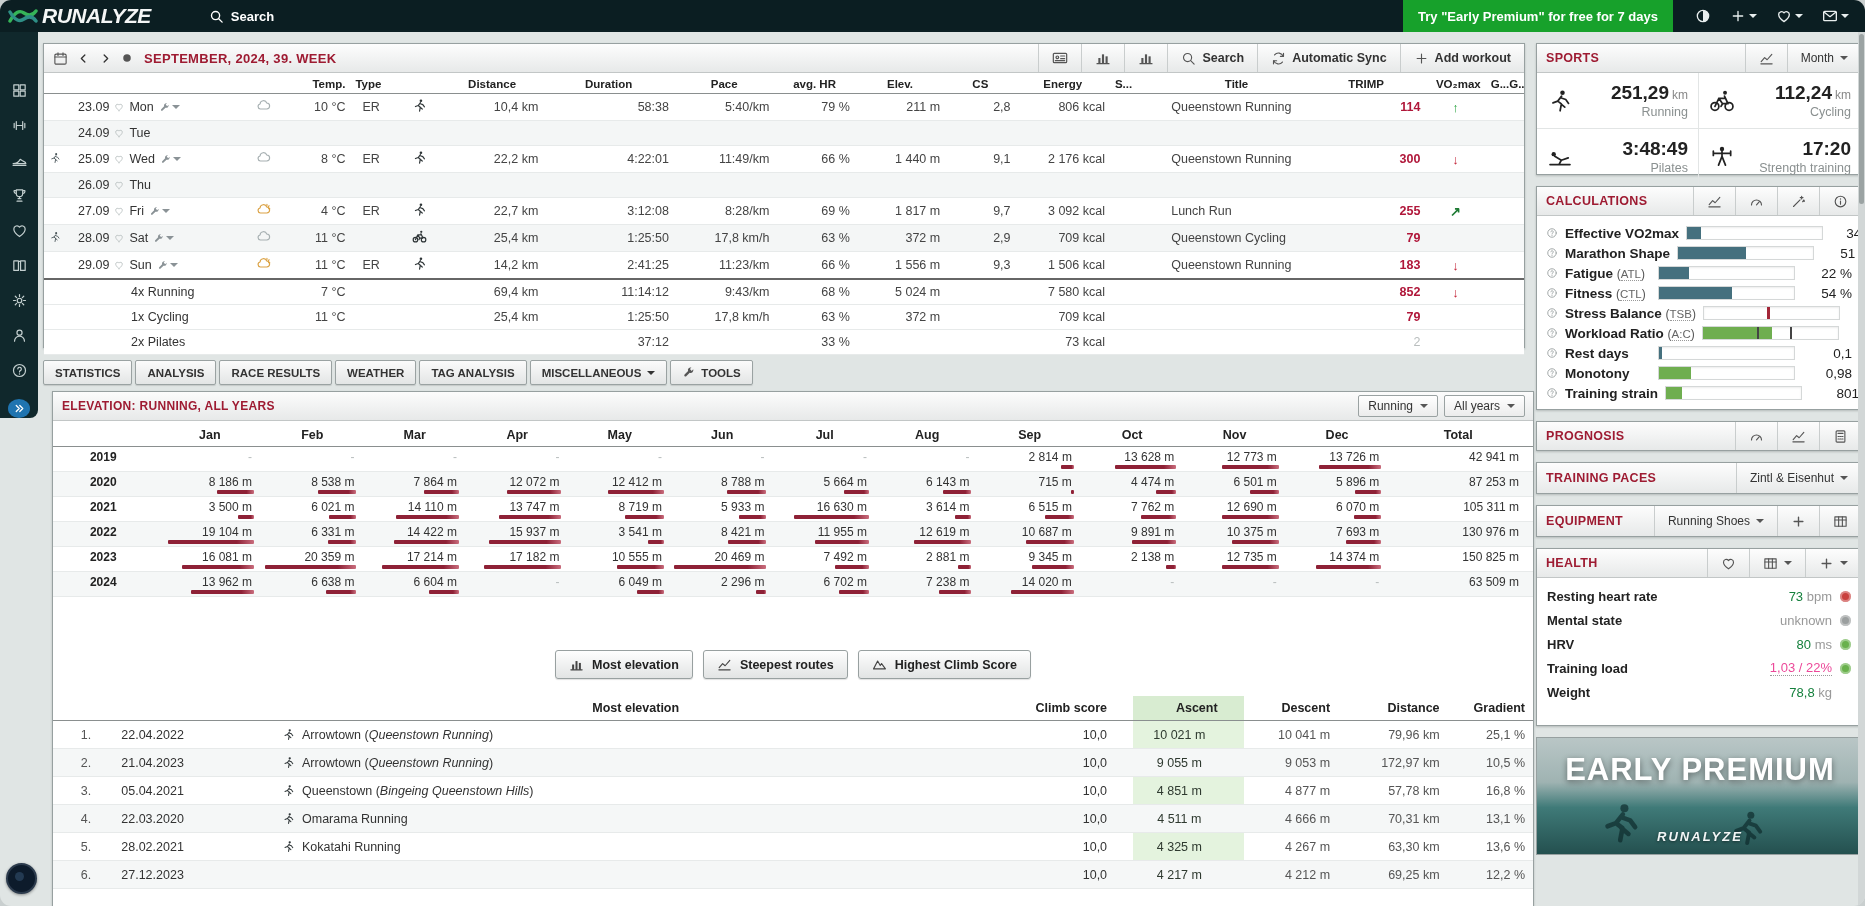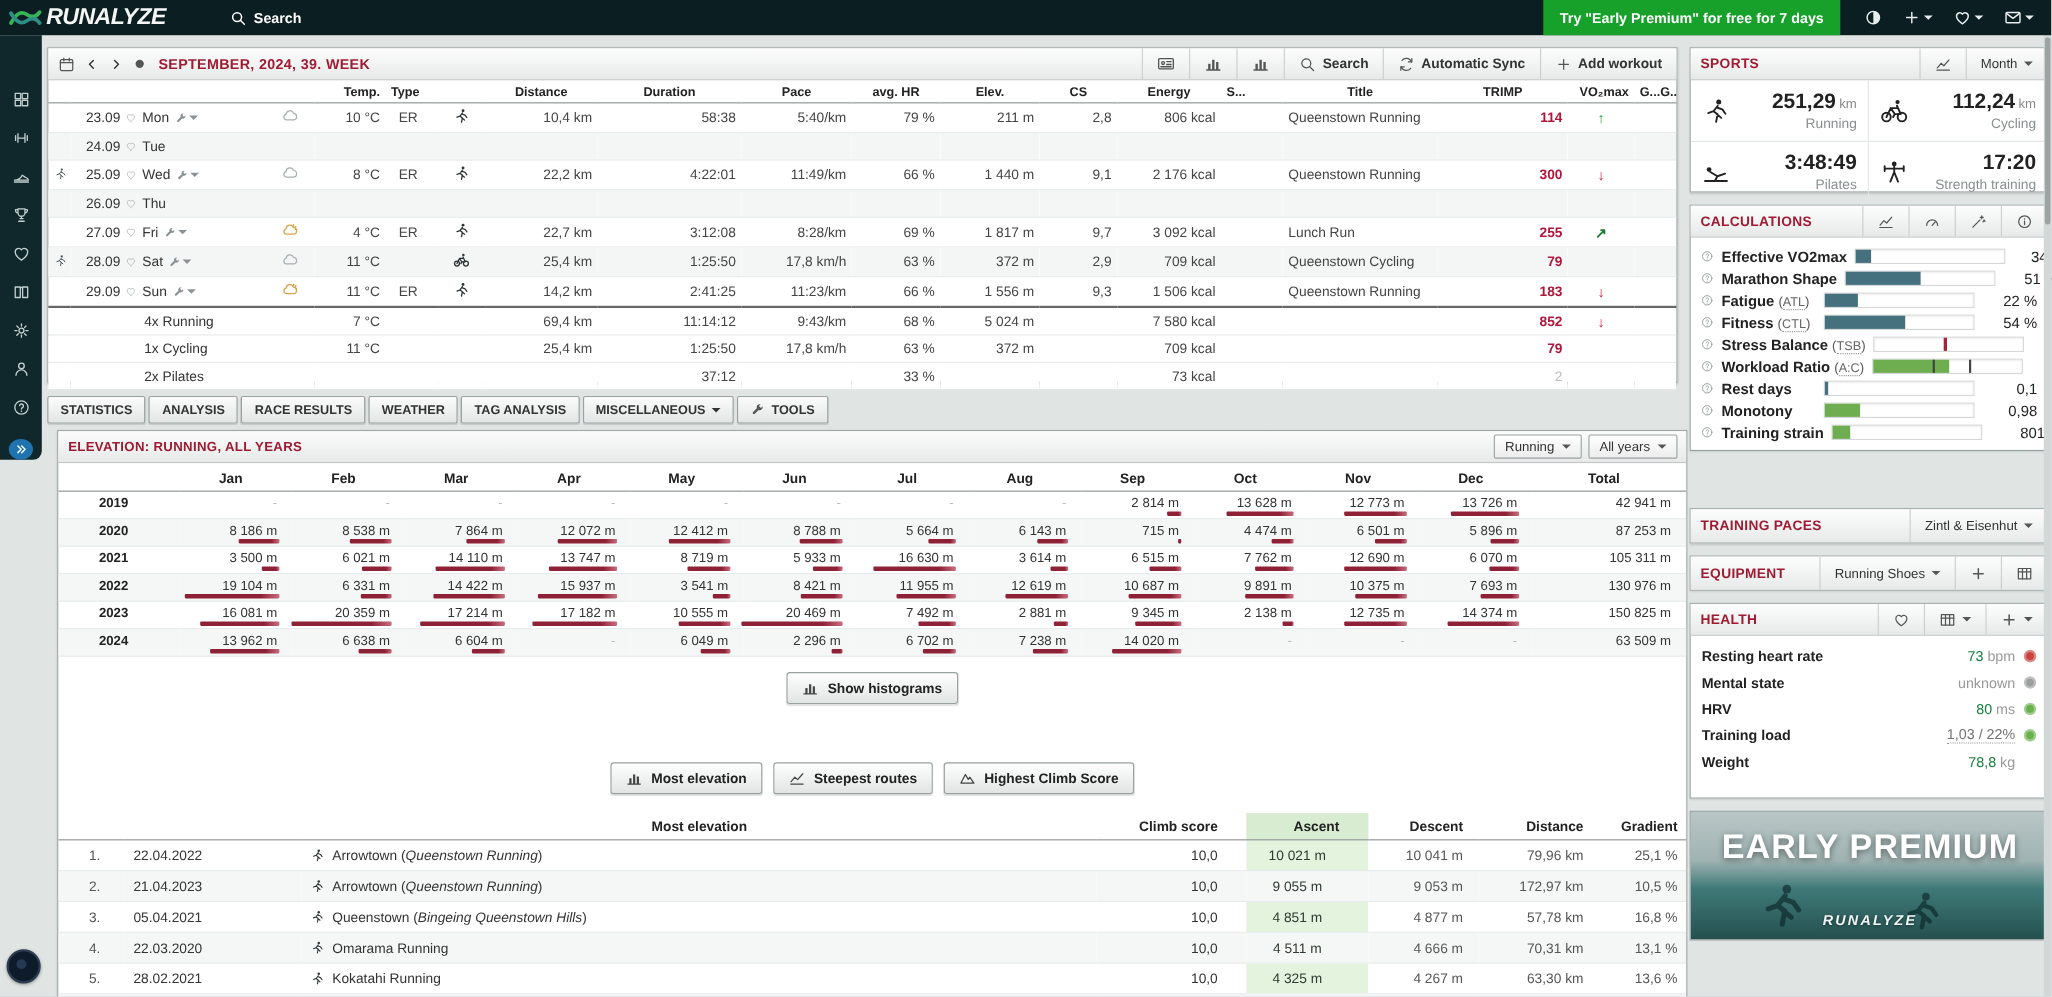--- a/index.html
+++ b/index.html
@@ -1,16 +1,16 @@
 <!DOCTYPE html>
 <html><head>
 <meta charset="utf-8">
 <style>
   html,body{margin:0;padding:0;background:#c9cfcf;}
-  #app{position:relative;width:1865px;height:906px;background:#e0e5e4;font-family:"Liberation Sans",sans-serif;overflow:hidden;}
+  #app{position:relative;width:1865px;height:906px;background:#e0e5e4;font-family:"Liberation Sans",sans-serif;overflow:hidden;border-radius:11px;}
   .icon{display:inline-flex;align-items:center;justify-content:center;line-height:0;}
   svg{display:block;}
   
   #topbar{position:absolute;top:0;left:0;right:0;height:32px;background:#0b1e22;display:flex;align-items:center;color:#fff;z-index:9;}
   .brand{display:flex;align-items:center;gap:4px;padding-left:8px;}
   .brand-name{font-style:italic;font-weight:900;font-size:21px;letter-spacing:-.5px;color:#f4f6f6;}
   .tb-search{display:flex;align-items:center;gap:7px;margin-left:58px;font-weight:bold;font-size:13px;cursor:pointer;}
   .tb-right{margin-left:auto;display:flex;align-items:center;height:100%;}
   .premium-btn{height:32px;display:flex;align-items:center;padding:0 15px;background:#17a12b;color:#fff;font-weight:bold;font-size:13px;cursor:pointer;}
   .tb-icons{display:flex;align-items:center;gap:19px;padding:0 16px 0 22px;}
@@ -99,21 +99,21 @@
   .calc-fill{position:absolute;left:0;top:0;bottom:0;}
   .calc-fill.teal{background:#45707e;} .calc-fill.green{background:#6fae50;}
   .calc-marker{position:absolute;top:0;bottom:0;width:3px;background:#a32638;}
   .calc-tick{position:absolute;top:0;bottom:0;width:2px;background:#444;}
   .calc-val{width:50px;text-align:right;font-size:13.5px;color:#222;flex:none;}
   #health-body{padding:6px 10px;}
   .health-row{display:flex;align-items:center;height:24px;}
   .health-lbl{font-weight:bold;font-size:13px;color:#222;}
   .health-val{margin-left:auto;font-size:13px;color:#999;}
   .health-val b{color:#15803d;font-weight:normal;margin-left:46px;}
-  .health-val.dotted{border-bottom:1px dotted #999;color:#737373;}
+  .health-val.dotted{border-bottom:1px dotted #999;color:#ec4899;}
   .dot{width:11px;height:11px;border-radius:50%;margin-left:8px;flex:none;box-shadow:inset 0 0 0 2px rgba(255,255,255,.35);}
   .dot.red{background:#c9403e;} .dot.gray{background:#9b9f9f;} .dot.green{background:#69b14c;} .dot.none{background:transparent;box-shadow:none;}
   
   #banner{top:737px;height:116px;border:1px solid #97a0a0;overflow:hidden;cursor:pointer;background:
     linear-gradient(180deg,#b9c6c6 0%,#9fb3b2 38%,#3f7a78 60%,#24504f 100%);}
   #banner .b1{position:absolute;top:14px;left:0;right:0;text-align:center;font-size:31px;font-weight:900;color:#fff;letter-spacing:1px;text-shadow:0 2px 6px rgba(0,0,0,.45);}
   #banner .b2{position:absolute;bottom:10px;left:0;right:0;text-align:center;font-size:13px;font-style:italic;font-weight:900;color:#f2f6f6;letter-spacing:2px;text-shadow:0 1px 3px rgba(0,0,0,.5);}
   .sil{position:absolute;color:rgba(10,38,40,.65);}
   
   #scrollbar{position:absolute;top:32px;right:0;width:7px;bottom:0;background:#d2d7d7;}
@@ -926,33 +926,20 @@
             <td><span class="ev">6&nbsp;702&nbsp;m<span class="bar" style="width: 30px;"></span></span></td>
             <td><span class="ev">7&nbsp;238&nbsp;m<span class="bar" style="width: 32px;"></span></span></td>
             <td><span class="ev">14&nbsp;020&nbsp;m<span class="bar" style="width: 63px;"></span></span></td>
             <td><span class="dash">-</span></td>
             <td><span class="dash">-</span></td>
             <td><span class="dash">-</span></td>
             <td>63 509 m</td>
           </tr>
         </tbody>
       </table>
-    <div id="hist-row">
-      <button class="btn" id="hist-btn">
-          <span class="icon">
-            <svg width="15" height="15" viewBox="0 0 24 24" fill="none" stroke="currentColor" stroke-width="1.8" stroke-linecap="round" stroke-linejoin="round">
-              <path d="M3 20.5h18"></path>
-              <rect x="5" y="12" width="3.2" height="8.5" fill="currentColor" stroke="none"></rect>
-              <rect x="10.4" y="6.5" width="3.2" height="14" fill="currentColor" stroke="none"></rect>
-              <rect x="15.8" y="9.5" width="3.2" height="11" fill="currentColor" stroke="none"></rect>
-            </svg>
-          </span>
-          <span>Show histograms</span>
-        </button>
-    </div>
     <div id="filter-row">
         <button class="btn">
           <span class="icon">
             <svg width="15" height="15" viewBox="0 0 24 24" fill="none" stroke="currentColor" stroke-width="1.8" stroke-linecap="round" stroke-linejoin="round">
               <path d="M3 20.5h18"></path>
               <rect x="5" y="12" width="3.2" height="8.5" fill="currentColor" stroke="none"></rect>
               <rect x="10.4" y="6.5" width="3.2" height="14" fill="currentColor" stroke="none"></rect>
               <rect x="15.8" y="9.5" width="3.2" height="11" fill="currentColor" stroke="none"></rect>
             </svg>
           </span>
@@ -1347,20 +1334,50 @@
           </span>
           <span class="calc-lbl">Training strain</span>
           <span class="calc-track">
             <span class="calc-fill green" style="width: 12%;"></span>
           </span>
           <span class="calc-val">801</span>
         </div>
       </div>
   </div>
 
+  <div class="panel rs" id="prog-panel" style="top:421px;height:30px;">
+    <div class="panel-hd" style="height:28px;border-bottom:none;">
+      <span class="panel-title">PROGNOSIS</span>
+      <div class="hd-cells" id="prog-hd">
+          <div class="hd-cell">
+            <span class="icon">
+              <svg width="15" height="15" viewBox="0 0 24 24" fill="none" stroke="currentColor" stroke-width="1.8" stroke-linecap="round" stroke-linejoin="round">
+                <path d="M4 17.5a8 8 0 0 1 16 0"></path>
+                <path d="M12 17.5l4.6-5.2"></path>
+              </svg>
+            </span>
+          </div>
+          <div class="hd-cell">
+            <span class="icon">
+              <svg width="15" height="15" viewBox="0 0 24 24" fill="none" stroke="currentColor" stroke-width="1.8" stroke-linecap="round" stroke-linejoin="round">
+                <path d="M3 20.5h18M3.5 17l5.5-6.5 4 3.5 7.5-8.5"></path>
+              </svg>
+            </span>
+          </div>
+          <div class="hd-cell">
+            <span class="icon">
+              <svg width="15" height="15" viewBox="0 0 24 24" fill="none" stroke="currentColor" stroke-width="1.8" stroke-linecap="round" stroke-linejoin="round">
+                <rect x="5" y="3" width="14" height="18" rx="1.5"></rect>
+                <path d="M8 7h8M8 12h1.6M8 16h1.6M11.2 12h1.6M11.2 16h1.6M14.4 12H16M14.4 16H16"></path>
+              </svg>
+            </span>
+          </div>
+        </div>
+    </div>
+  </div>
 
   <div class="panel rs" id="paces-panel" style="top:462px;height:32px;">
     <div class="panel-hd" style="height:30px;border-bottom:none;">
       <span class="panel-title">TRAINING PACES</span>
       <div class="hd-cells">
         <div class="hd-cell">
           <span class="lbl">Zintl &amp; Eisenhut</span>
             <span class="caret"></span>
         </div>
       </div>

